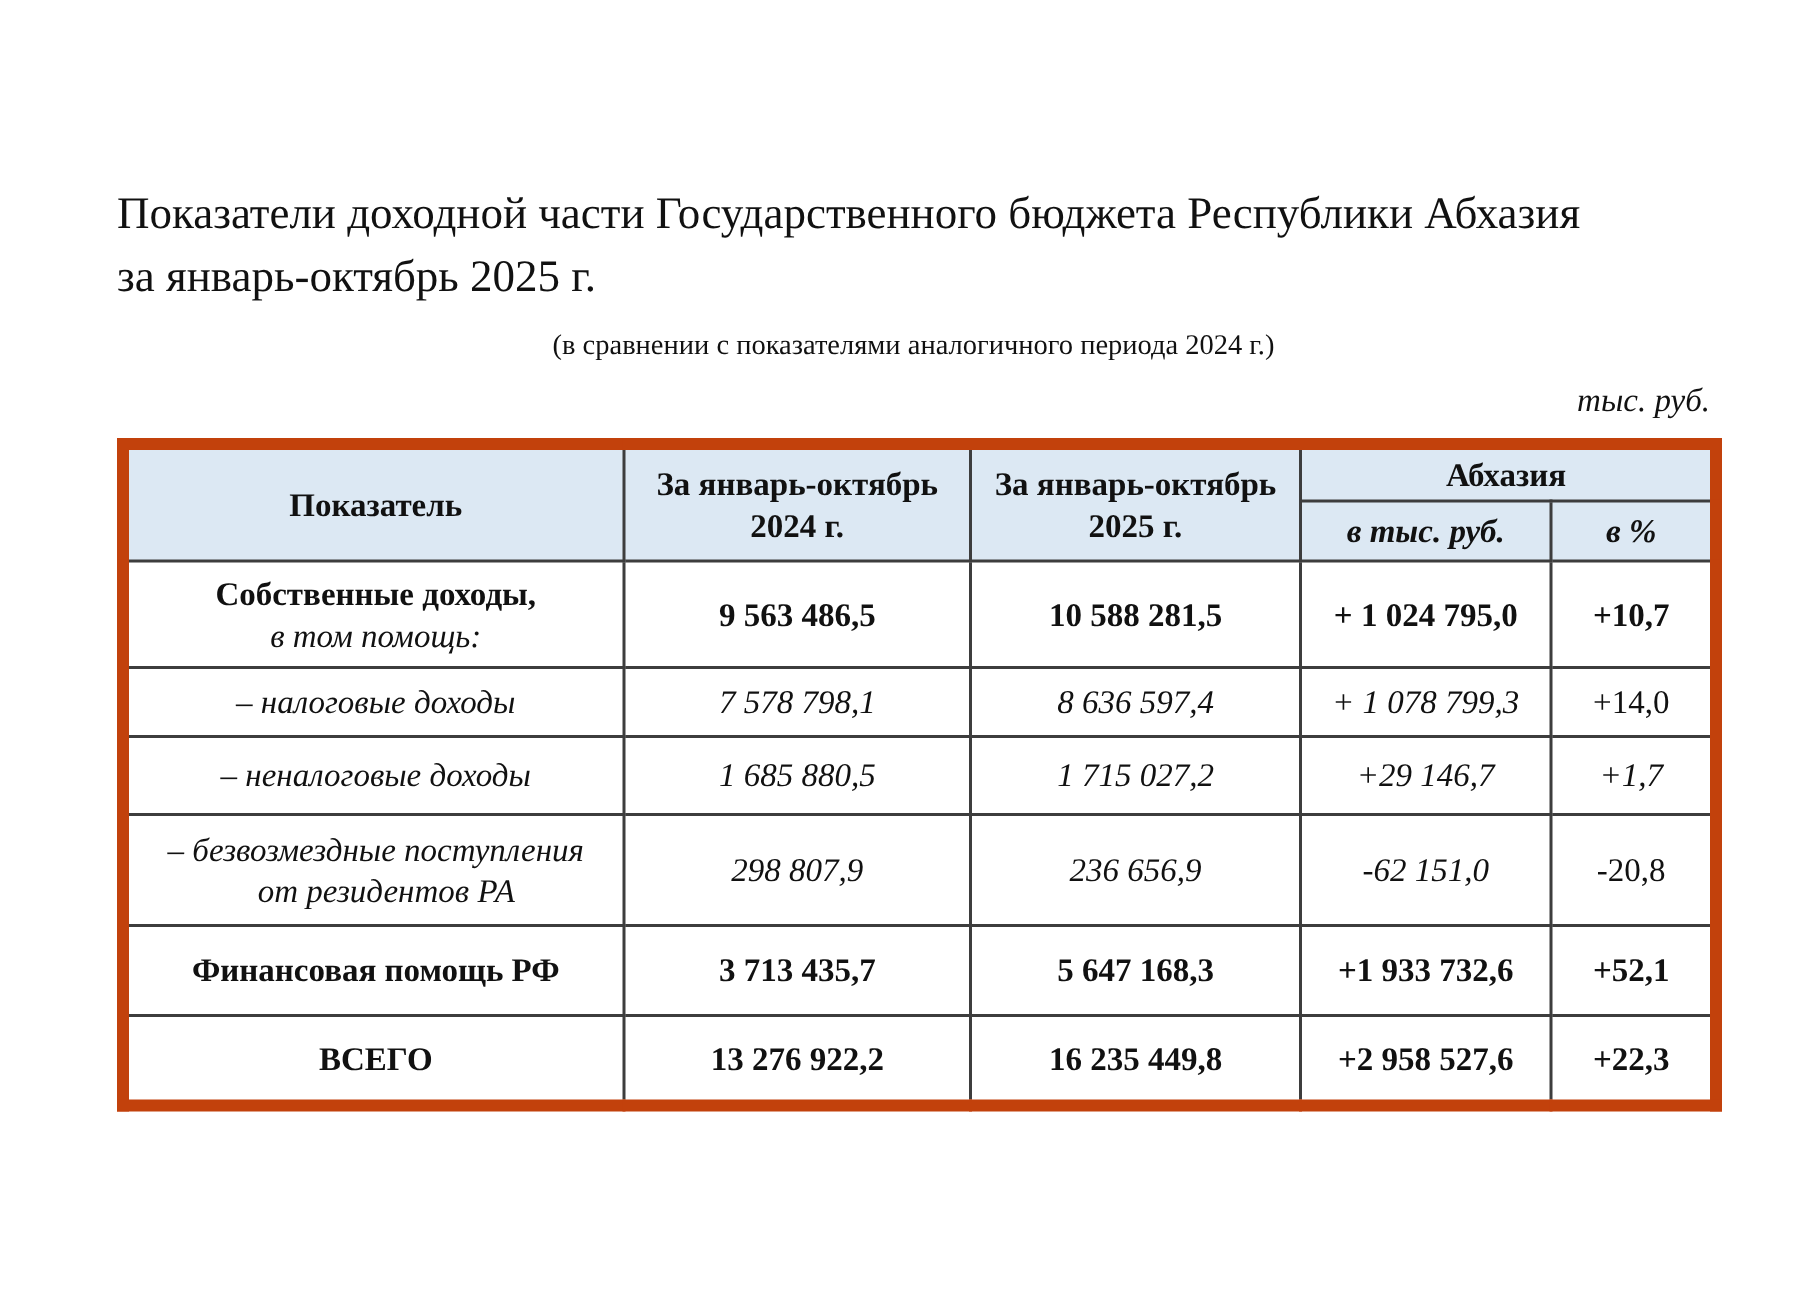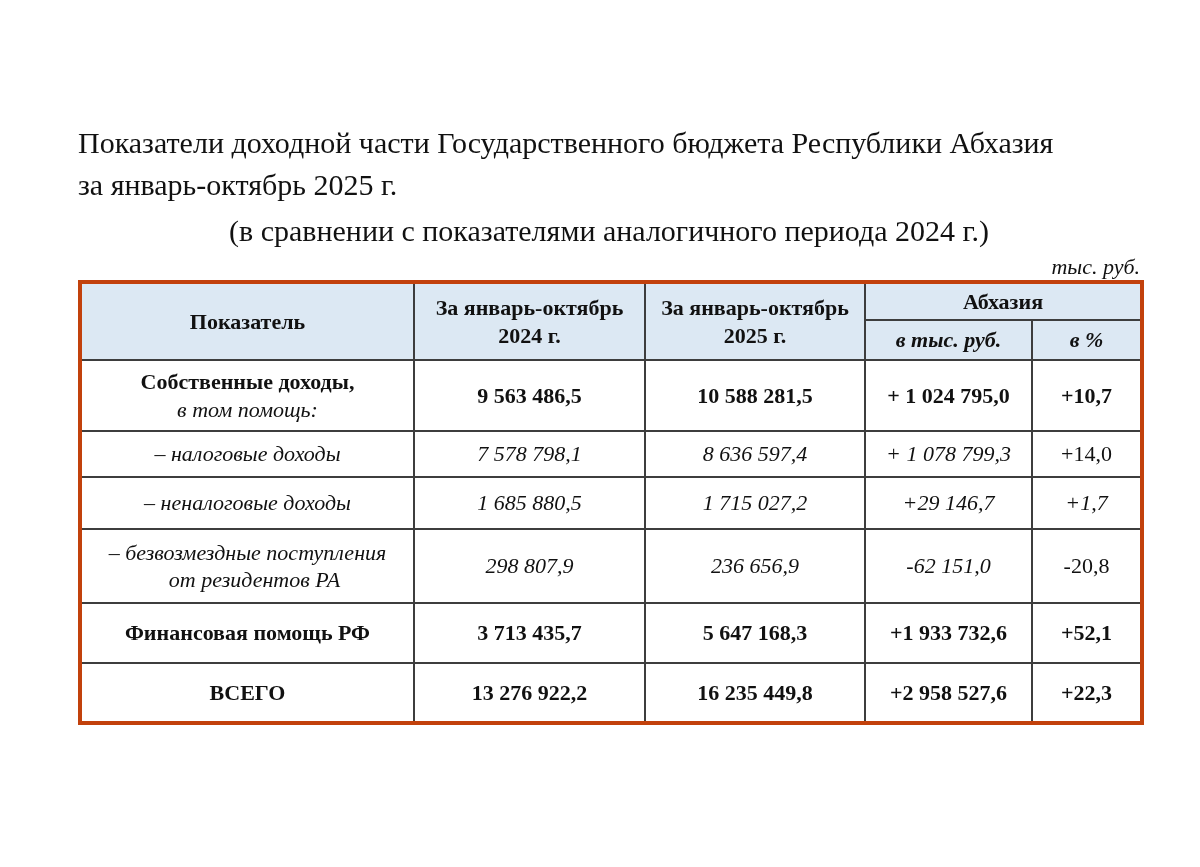--- a/index.html
+++ b/index.html
@@ -18,38 +18,38 @@
   }
   .title {
     text-align: left;
     font-size: 30px;
     line-height: 42px;
     font-weight: normal;
     white-space: nowrap;
   }
   .subtitle {
     text-align: center;
-    font-size: 30px;
+    font-size: 19px;
     line-height: 34px;
     margin-top: 8px;
     white-space: nowrap;
   }
   .units-note {
     text-align: right;
     font-style: italic;
     font-size: 22px;
     line-height: 26px;
     margin-top: 6px;
-    margin-bottom: 0;
+    margin-bottom: 12px;
   }
   table.budget {
     border-collapse: collapse;
     table-layout: fixed;
     width: 1062px;
-    border: 4px solid #c2410c;
+    border: 8px solid #c2410c;
   }
   table.budget th, table.budget td {
     border: 2px solid #3d3d3d;
     vertical-align: middle;
     text-align: center;
     font-size: 22px;
     line-height: 1.25;
     padding: 2px 6px;
   }
   table.budget th {

